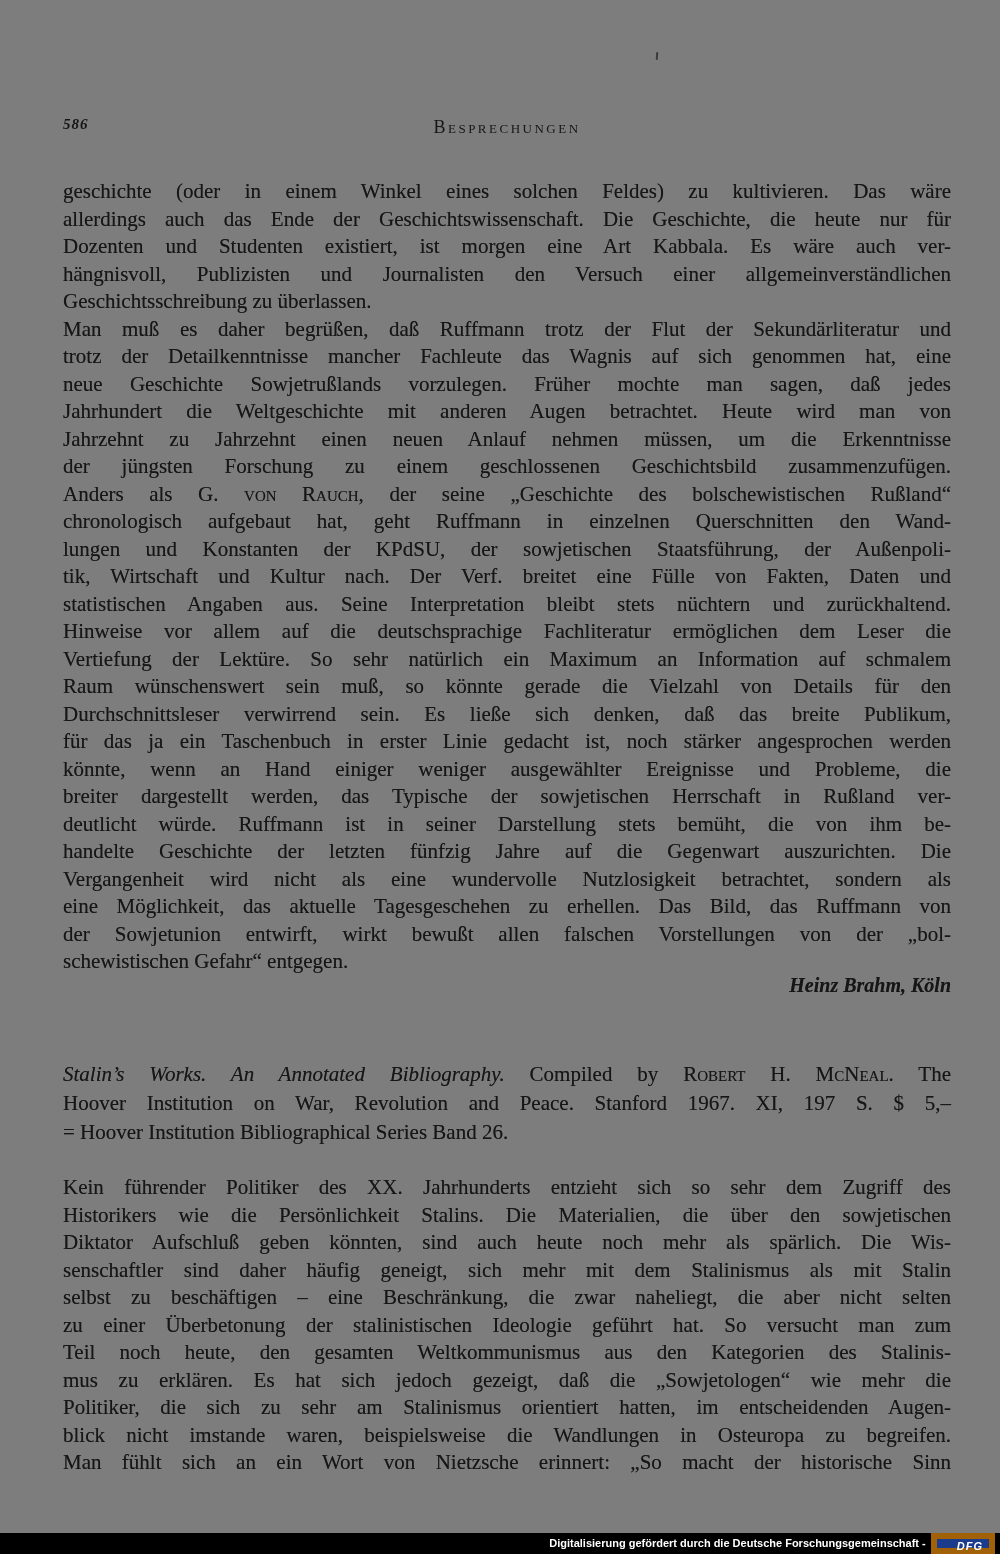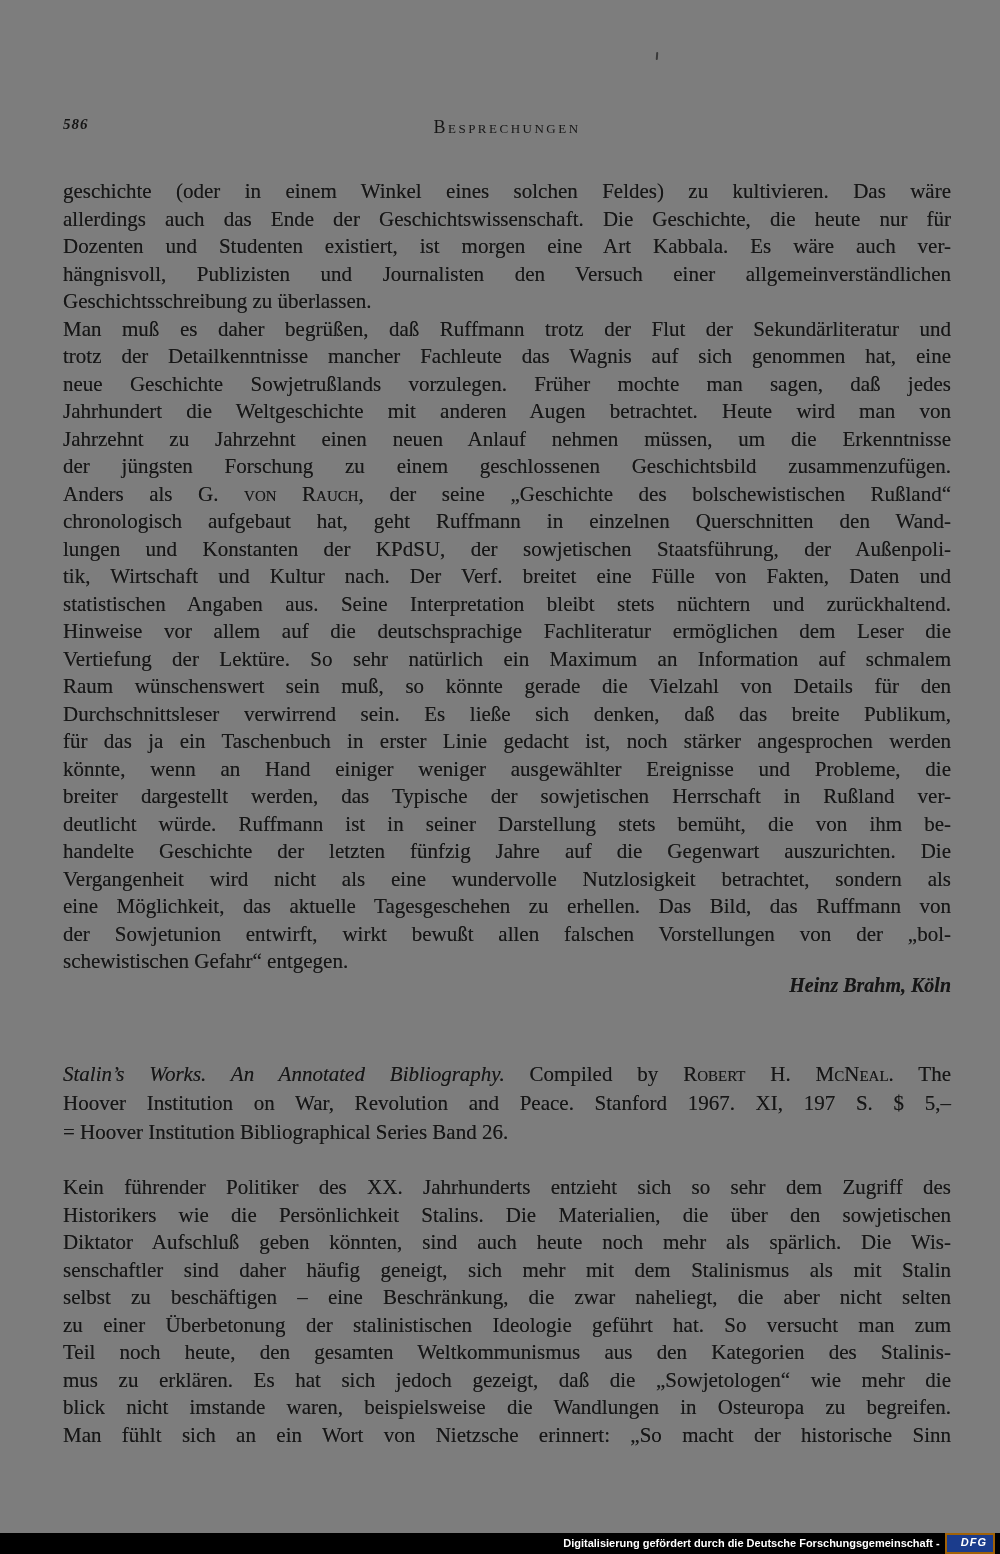--- a/index.html
+++ b/index.html
@@ -36,21 +36,21 @@
   }
   .footer{
     position:absolute; left:0; right:0; top:1533px; height:21px; background:var(--bar);
     display:flex; justify-content:flex-end; gap:5px;
     padding:0 5px 0 0; box-sizing:border-box;
     font-family:"Liberation Sans","DejaVu Sans",sans-serif;
   }
   .credit{color:var(--bartext); font-size:11px; font-weight:700; line-height:21px;}
   .dfglogo{
     background:var(--dfg); color:#ffffff; font-size:11px; font-weight:700; font-style:italic;
-    letter-spacing:1px; padding:1px 6px 2px 14px; line-height:13px; border:2px solid #a16207;
+    letter-spacing:1px; padding:1px 6px 2px 20px; line-height:13px; border:6px solid #a16207;
   }
 </style>
 </head>
 <body>
 
 <div class="page">
 
   <div class="speck"></div>
 
   <div class="runhead">
@@ -100,20 +100,21 @@
 
   <div class="textcol" style="top:1174px">
       <div class="line"><span>Kein führender Politiker des XX. Jahrhunderts entzieht sich so sehr dem Zugriff des</span></div>
       <div class="line"><span>Historikers wie die Persönlichkeit Stalins. Die Materialien, die über den sowjetischen</span></div>
       <div class="line"><span>Diktator Aufschluß geben könnten, sind auch heute noch mehr als spärlich. Die Wis-</span></div>
       <div class="line"><span>senschaftler sind daher häufig geneigt, sich mehr mit dem Stalinismus als mit Stalin</span></div>
       <div class="line"><span>selbst zu beschäftigen – eine Beschränkung, die zwar naheliegt, die aber nicht selten</span></div>
       <div class="line"><span>zu einer Überbetonung der stalinistischen Ideologie geführt hat. So versucht man zum</span></div>
       <div class="line"><span>Teil noch heute, den gesamten Weltkommunismus aus den Kategorien des Stalinis-</span></div>
       <div class="line"><span>mus zu erklären. Es hat sich jedoch gezeigt, daß die „Sowjetologen“ wie mehr die</span></div>
+      <div class="line"><span>Politiker, die sich zu sehr am Stalinismus orientiert hatten, im entscheidenden Augen-</span></div>
       <div class="line"><span>blick nicht imstande waren, beispielsweise die Wandlungen in Osteuropa zu begreifen.</span></div>
       <div class="line"><span>Man fühlt sich an ein Wort von Nietzsche erinnert: „So macht der historische Sinn</span></div>
     </div>
 
   <div class="footer">
     <span class="credit">Digitalisierung gefördert durch die Deutsche Forschungsgemeinschaft -</span>
     <span class="dfglogo">DFG</span>
   </div>
 
 </div>

